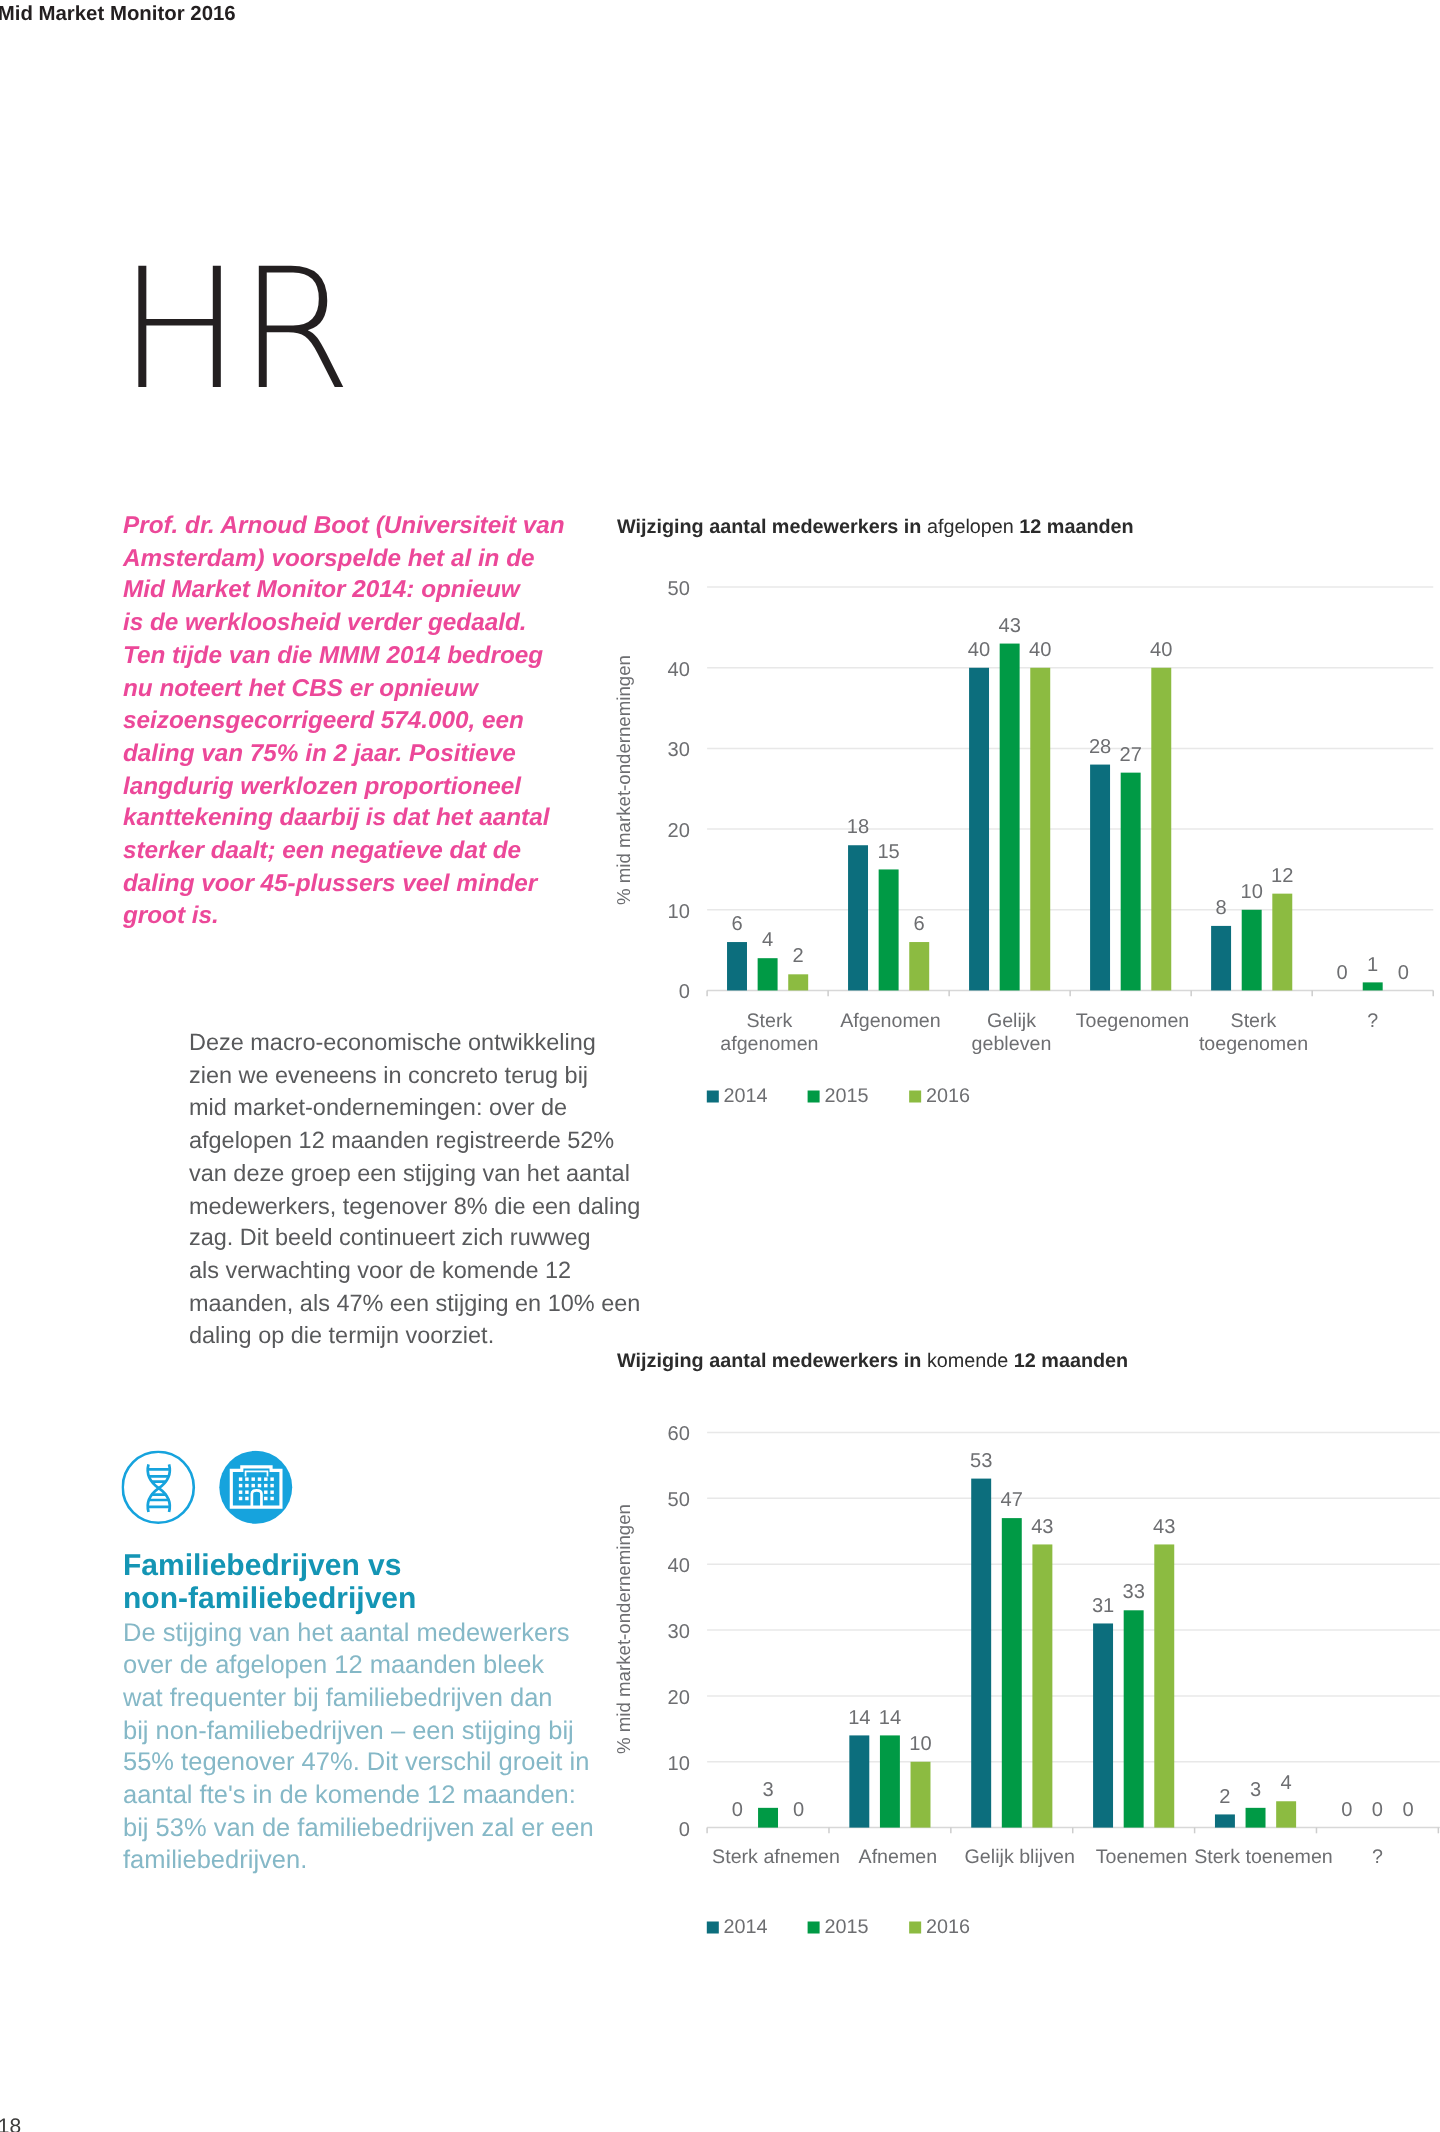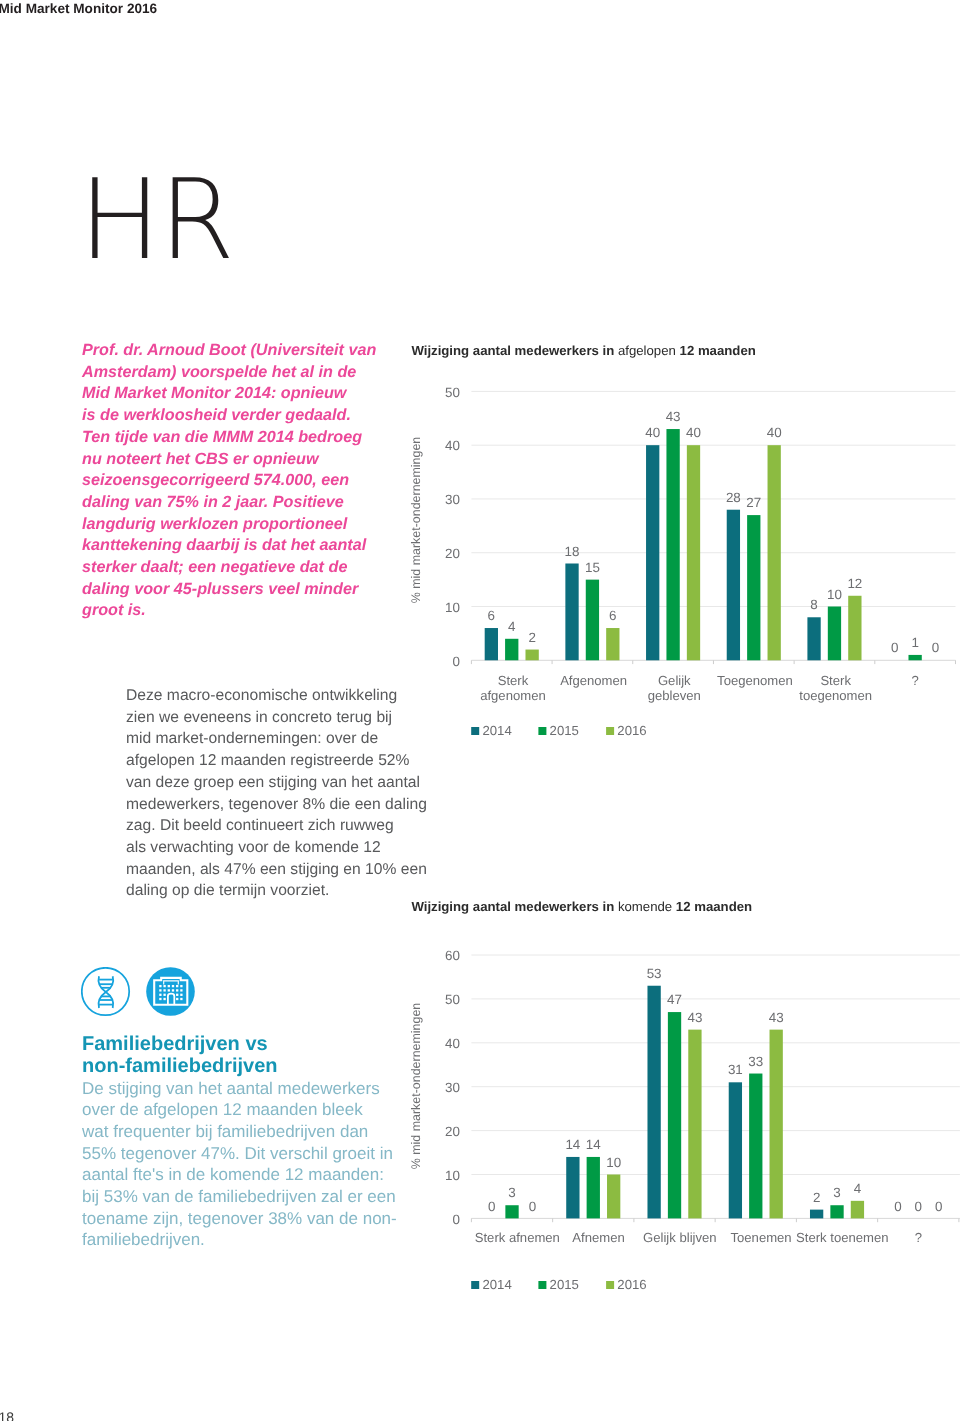--- a/index.html
+++ b/index.html
@@ -107,24 +107,24 @@
   </svg>
 
   <div class="para fam-title">
       <div>Familiebedrijven vs</div>
       <div>non-familiebedrijven</div>
     </div>
   <div class="para fam-body">
       <div>De stijging van het aantal medewerkers</div>
       <div>over de afgelopen 12 maanden bleek</div>
       <div>wat frequenter bij familiebedrijven dan</div>
+      <div>bij non-familiebedrijven – een stijging bij</div>
       <div>55% tegenover 47%. Dit verschil groeit in</div>
       <div>aantal fte's in de komende 12 maanden:</div>
       <div>bij 53% van de familiebedrijven zal er een</div>
-      <div>toename zijn, tegenover 38% van de non-</div>
       <div>familiebedrijven.</div>
     </div>
 
   <div class="cht" id="chart1">
       <svg width="960" height="1421" viewBox="0 0 960 1421" style="position: absolute; left: 0px; top: 0px;">
         <line x1="471.4" x2="955.5" y1="660.3" y2="660.3" stroke="#d8d8d8" stroke-width="1"></line>
         <text x="459.9" y="665.5999999999999" text-anchor="end" font-family="&quot;Liberation Sans&quot;, sans-serif" font-size="13.4" fill="#6d6e71">0</text>
         <line x1="471.4" x2="955.5" y1="606.52" y2="606.52" stroke="#e8e8e8" stroke-width="1"></line>
         <text x="459.9" y="611.8199999999999" text-anchor="end" font-family="&quot;Liberation Sans&quot;, sans-serif" font-size="13.4" fill="#6d6e71">10</text>
         <line x1="471.4" x2="955.5" y1="552.74" y2="552.74" stroke="#e8e8e8" stroke-width="1"></line>

